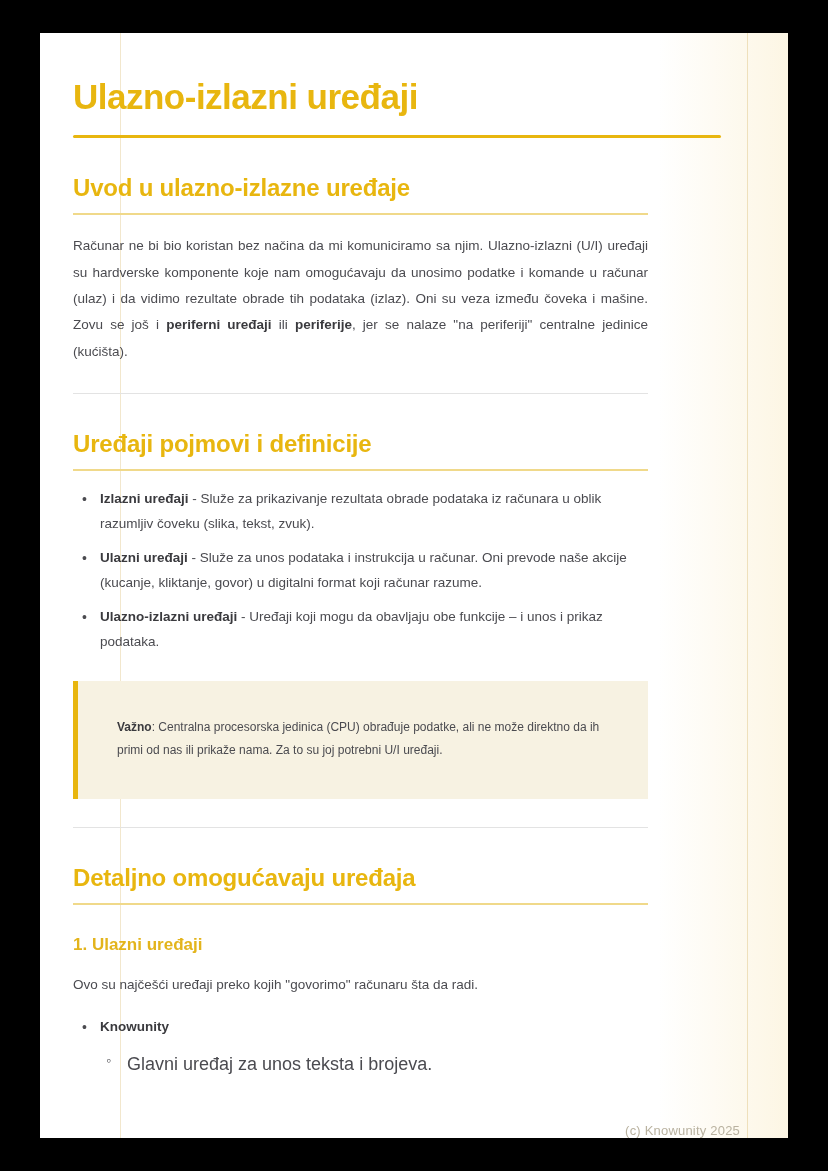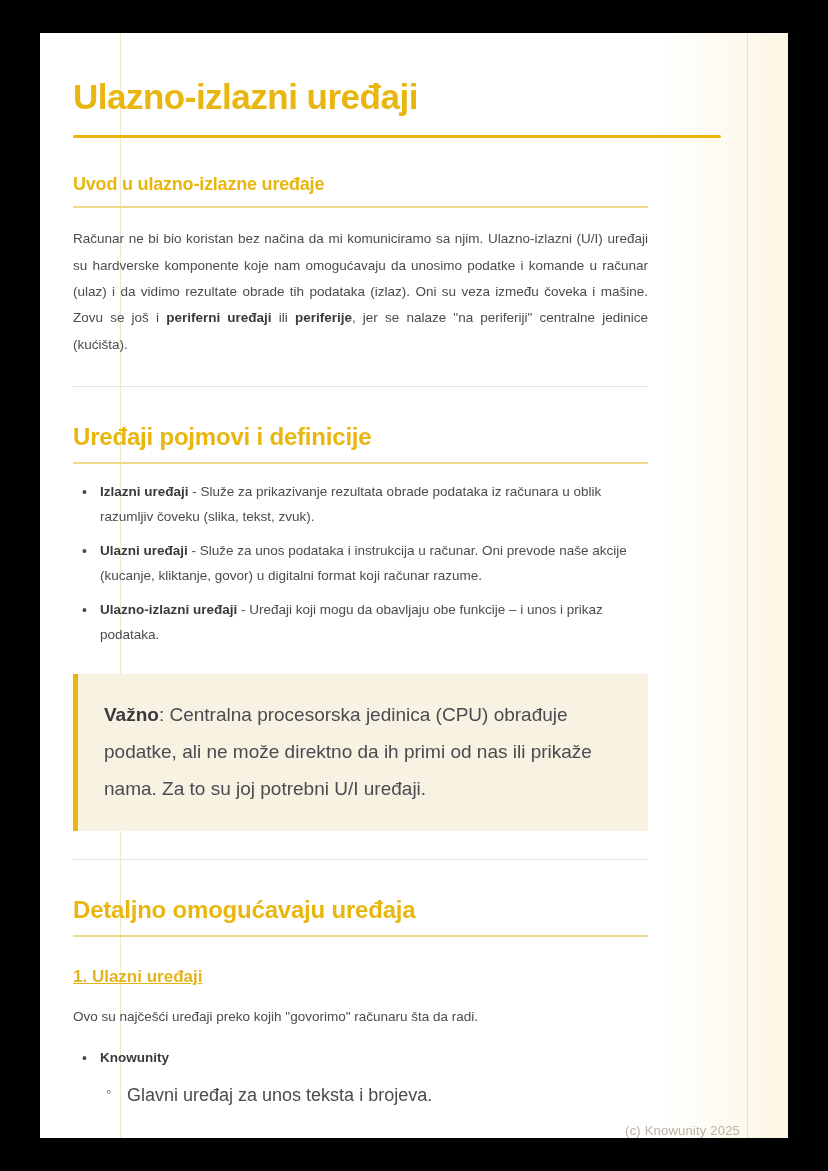--- a/index.html
+++ b/index.html
@@ -71,21 +71,21 @@
     line-height: 1.15;
   }
   .title-rule {
     height: 3px;
     background: #e8b60f;
     margin: 18px 0 0 0;
     width: 648px;
     border-radius: 2px;
   }
   h2.section {
-    font-size: 18px;
+    font-size: 24px;
     font-weight: bold;
     color: #e8b60f;
     margin: 36px 0 0 0;
     letter-spacing: -0.2px;
   }
   .sec-rule {
     height: 2px;
     background: #f0d98a;
     margin: 11px 0 0 0;
     width: 575px;
@@ -95,21 +95,20 @@
     font-weight: bold;
     color: #e8b60f;
     margin: 36px 0 0 0;
     letter-spacing: -0.2px;
   }
   h3.subsection {
     font-size: 17px;
     font-weight: bold;
     color: #e3b41c;
     margin: 30px 0 0 0;
-    text-decoration: underline;
   }
   p.body {
     font-size: 13.5px;
     line-height: 1.95;
     color: #4b4b50;
     margin: 18px 8px 0 0;
     text-align: justify;
     width: 575px;
   }
   p.body.plain {
@@ -168,22 +167,22 @@
     font-size: 14px;
   }
   .callout {
     margin: 26px 0 0 0;
     width: 575px;
     background: #f7f2e2;
     border-left: 5px solid #e8b60f;
     padding: 18px 24px 20px 22px;
   }
   .callout p {
-    margin: 4px;
-    font-size: 19px;
+    margin: 17px;
+    font-size: 12px;
     line-height: 1.95;
     color: #4b4b50;
   }
   .footer-note {
     position: absolute;
     right: 48px;
     bottom: 0;
     font-size: 13px;
     color: #b9b2a0;
     letter-spacing: 0.2px;

